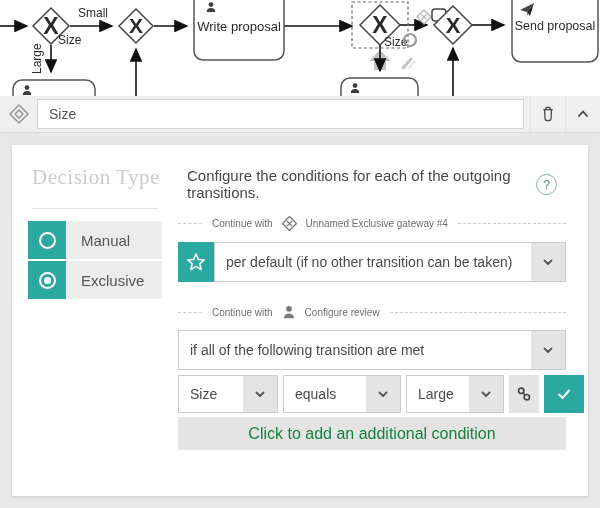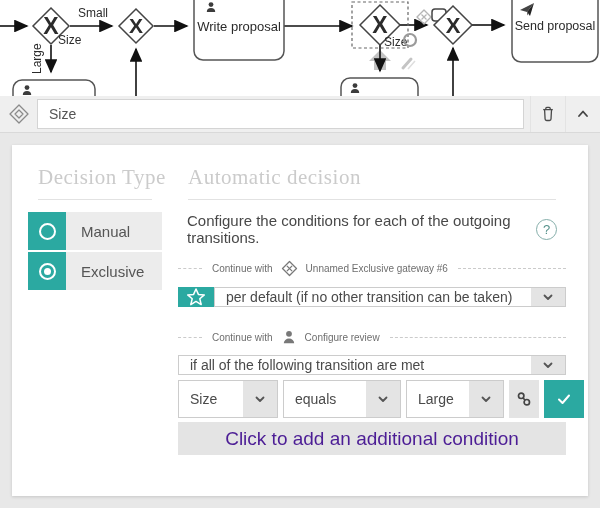--- a/index.html
+++ b/index.html
@@ -9,50 +9,50 @@
   .gw-x{font-family:"DejaVu Sans",sans-serif;font-weight:900;fill:#111}
 
   .toolbar{position:absolute;top:96px;left:0;width:600px;height:37px;background:#efefef;border-bottom:1px solid #d9d9d9;box-sizing:border-box;display:flex;align-items:center}
   .tb-icon{width:22px;height:22px;margin:0 7px 0 8px;flex:none}
   .name-input{flex:1;height:28px;border:1px solid #d4d4d4;background:#fff;padding:0 11px;font-size:14px;color:#555;font-family:inherit;outline:none;margin-right:6px}
   .tb-btn{width:35px;height:36px;background:transparent;border:none;border-left:1px solid #e3e3e3;display:flex;align-items:center;justify-content:center;cursor:pointer;padding:0}
 
   .panel{position:absolute;left:12px;top:145px;width:576px;height:351px;background:#fff;box-shadow:0 1px 3px rgba(0,0,0,.15);box-sizing:border-box;padding:20px 22px 0 16px;display:flex;gap:16px}
   .col-left{width:134px;flex:none}
   .col-right{flex:1;min-width:0}
-  h2.section{font-family:"Liberation Serif","DejaVu Serif",serif;font-weight:400;font-size:21px;color:#cbcbcb;margin:0 10px 12px;padding-bottom:9px;border-bottom:1px solid #e2e2e2;letter-spacing:.5px;white-space:nowrap}
+  h2.section{font-family:"Liberation Serif","DejaVu Serif",serif;font-weight:400;font-size:21px;color:#cbcbcb;margin:0 4px 12px;padding-bottom:18px;border-bottom:1px solid #e2e2e2;letter-spacing:.5px;white-space:nowrap}
 
   .opt{display:flex;height:38px;margin-bottom:2px;cursor:pointer}
   .opt-icon{width:38px;flex:none;background:#2ba9a1;display:flex;align-items:center;justify-content:center}
   .radio{width:13px;height:13px;border:2px solid #fff;border-radius:50%;position:relative;display:block}
   .radio.selected::after{content:"";position:absolute;left:3px;top:3px;width:7px;height:7px;background:#fff;border-radius:50%}
   .opt-label{flex:1;background:#ececec;display:flex;align-items:center;padding-left:15px;font-size:15px;color:#555}
 
   .desc{display:flex;align-items:center;margin:2px 9px 4px;font-size:15px;color:#484848}
   .help{margin-left:8px;width:19px;height:19px;flex:none;border:1px solid #85aeaa;border-radius:50%;color:#55918b;font-size:13px;line-height:19px;text-align:center;cursor:pointer}
 
   .divider{display:flex;align-items:center;font-size:10px;color:#6e6e6e;margin:14px 0 10px;white-space:nowrap}
   .divider.mt-lg{margin-top:22px}
   .divider::before{content:"";width:24px;border-top:1px dashed #cbcbcb;margin-right:10px}
   .divider::after{content:"";flex:1;border-top:1px dashed #cbcbcb;margin-left:10px}
   .d-icon{margin:0 8px;display:flex}
 
-  .crow{display:flex;height:20px}
+  .crow{display:flex;height:40px}
   .star-btn{width:36px;flex:none;background:#2ba9a1;border:none;display:flex;align-items:center;justify-content:center;cursor:pointer;padding:0}
   .dropdown{flex:1;display:flex;border:1px solid #ccc;box-sizing:border-box;background:#fff;cursor:pointer;min-width:0}
   .dd-text{flex:1;display:flex;align-items:center;padding:0 11px;font-size:14px;color:#4a4a4a;white-space:nowrap;overflow:hidden}
   .dd-chev{width:34px;flex:none;background:#e4e4e4;display:flex;align-items:center;justify-content:center}
 
   .cond-row{display:flex;height:38px;gap:5px;margin-top:5px}
   .dropdown.w1{flex:none;width:100px}
   .dropdown.w2{flex:none;width:118px}
   .dropdown.w3{flex:none;width:98px}
   .link-btn{width:30px;flex:none;background:#e4e4e4;border:none;display:flex;align-items:center;justify-content:center;cursor:pointer;padding:0}
   .check-btn{width:40px;flex:none;background:#2ba9a1;border:none;display:flex;align-items:center;justify-content:center;cursor:pointer;padding:0}
-  .add-btn{display:block;width:100%;height:33px;margin-top:4px;background:#e4e4e4;border:none;font-size:19px;color:#4c1d95;font-family:inherit;cursor:pointer}
+  .add-btn{display:block;width:100%;height:33px;margin-top:4px;background:#e4e4e4;border:none;font-size:16px;color:#15803d;font-family:inherit;cursor:pointer}
 </style>
 </head>
 <body>
 
 <div class="canvas">
   <svg class="diagram" width="600" height="96" viewBox="0 0 600 96">
     <defs>
       <marker id="arr" markerWidth="10" markerHeight="8" refX="8" refY="4" orient="auto">
         <path d="M0,0 L9,4 L0,8 Z" fill="#111"></path>
       </marker>
@@ -171,35 +171,34 @@
     </div>
     <div class="opt">
       <span class="opt-icon">
           <span class="radio selected"></span>
         </span>
       <span class="opt-label">Exclusive</span>
     </div>
   </div>
 
   <div class="col-right">
-    <h2 class="section">Automatic decision</h2>
     <p class="desc">
       <span>Configure the conditions for each of the outgoing transitions.</span>
       <span class="help">?</span>
     </p>
 
     <div class="divider">
       <span>Continue with</span>
       <span class="d-icon">
         <svg width="17" height="17" viewBox="0 0 17 17">
           <polygon points="8.5,1.5 15.5,8.5 8.5,15.5 1.5,8.5" fill="none" stroke="#787878" stroke-width="1.3" stroke-linejoin="round"></polygon>
           <path d="M5.9,5.9 l5.2,5.2 M11.1,5.9 l-5.2,5.2" stroke="#787878" stroke-width="1.3"></path>
         </svg>
       </span>
-      <span>Unnamed Exclusive gateway #6</span>
+      <span>Unnamed Exclusive gateway #4</span>
     </div>
     <div class="crow">
       <button class="star-btn">
         <svg width="20" height="20" viewBox="0 0 20 20">
           <polygon points="10,2 12.4,7.4 18.3,7.9 13.8,11.8 15.2,17.6 10,14.4 4.8,17.6 6.2,11.8 1.7,7.9 7.6,7.4" fill="none" stroke="#fff" stroke-width="1.5" stroke-linejoin="round"></polygon>
         </svg>
       </button>
       <div class="dropdown">
         <span class="dd-text">per default (if no other transition can be taken)</span>
         <span class="dd-chev">

